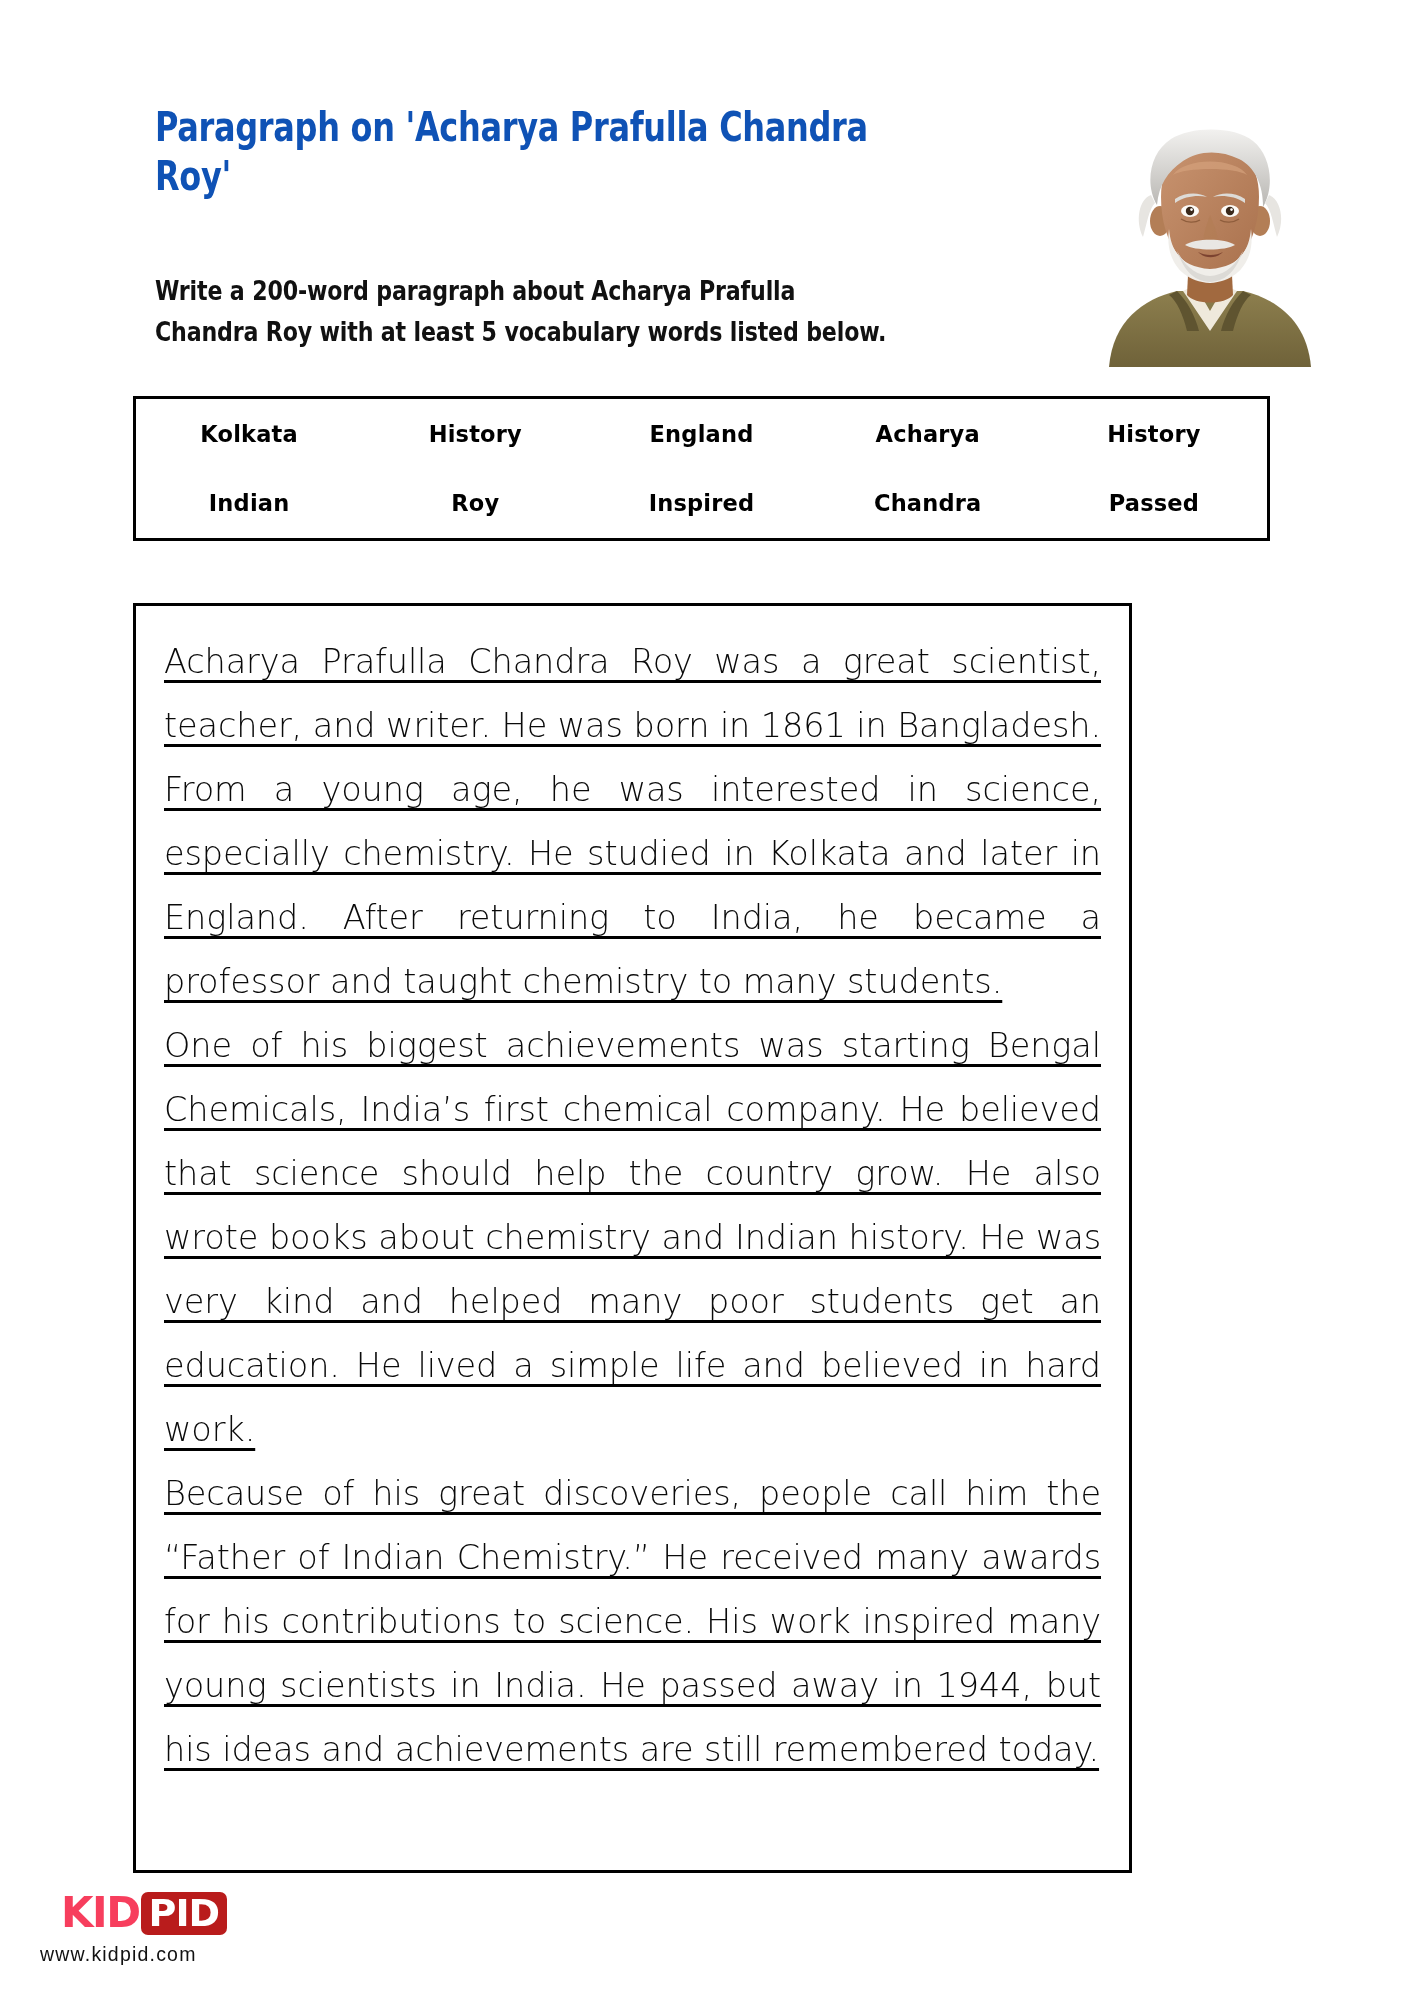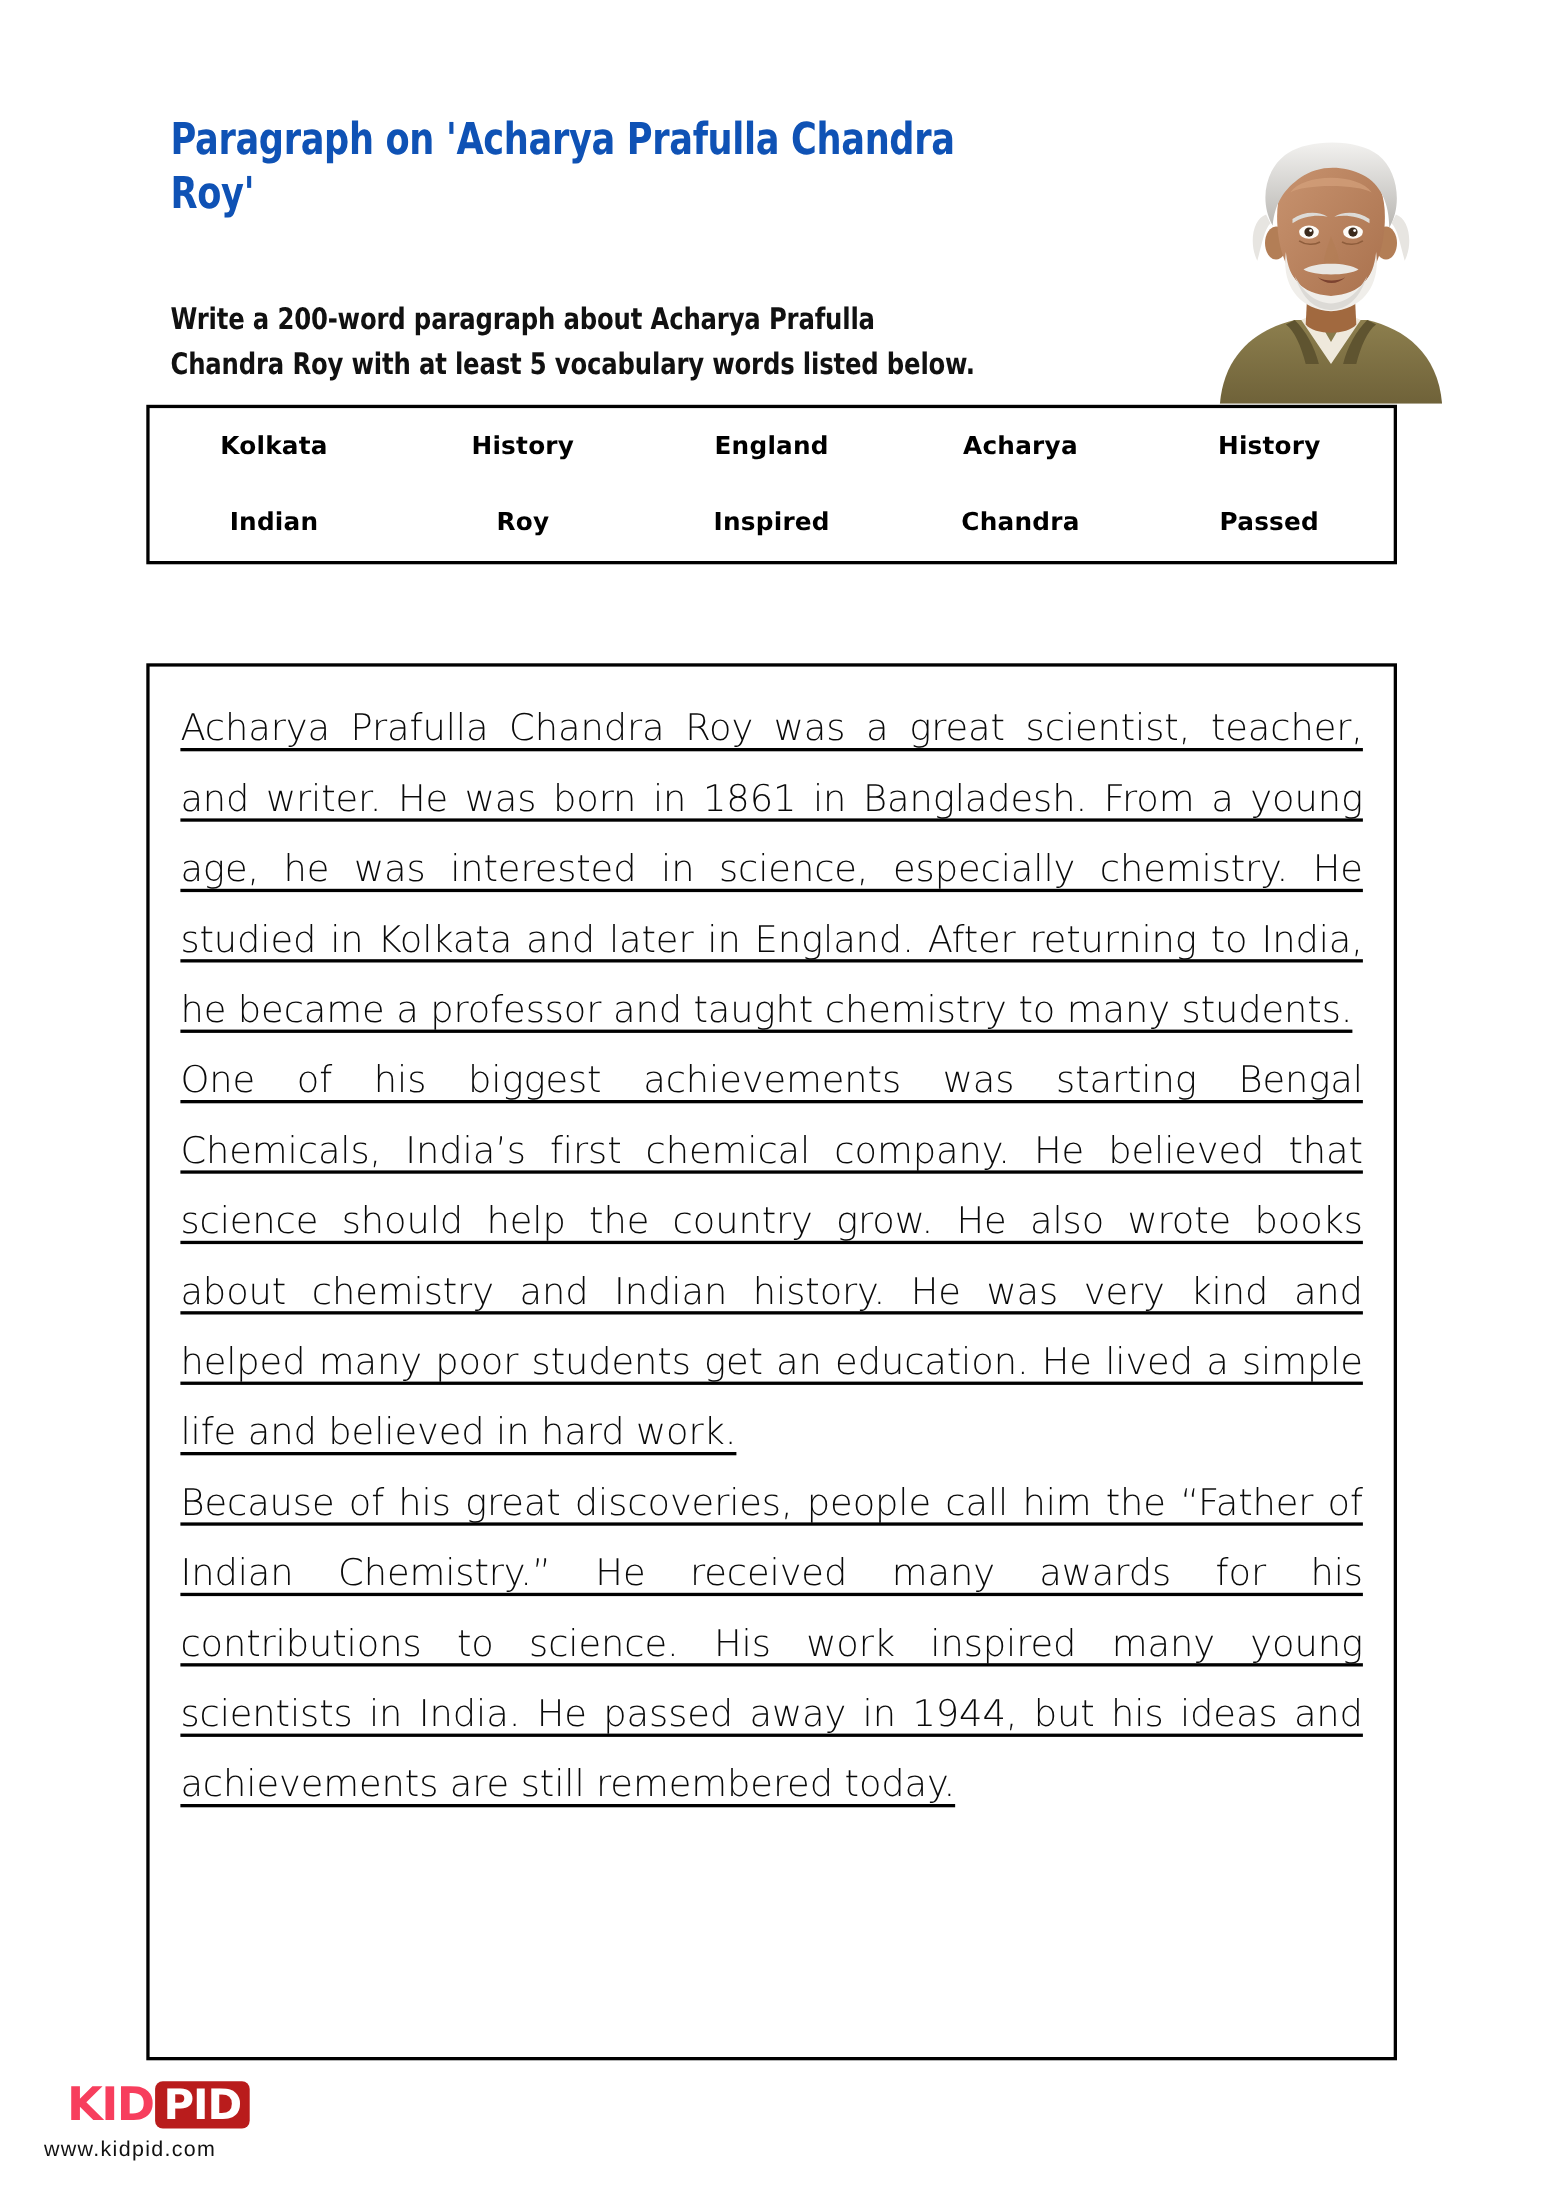--- a/index.html
+++ b/index.html
@@ -58,21 +58,21 @@
     left: 1082px;
     top: 125px;
     width: 222px;
     height: 242px;
   }
 
   
   #vocab-box {
     position: absolute;
     left: 133px;
-    top: 368px;
+    top: 396px;
     width: 1137px;
     height: 145px;
     border: 3px solid #000;
     box-sizing: border-box;
     background: #fff;
   }
   #vocab-grid {
     width: 100%;
     height: 100%;
     display: grid;
@@ -87,21 +87,21 @@
     font-size: 22.5px;
     color: #000;
     letter-spacing: 0.2px;
   }
 
   
   #para-box {
     position: absolute;
     left: 133px;
     top: 603px;
-    width: 1137px;
+    width: 999px;
     height: 1270px;
     border: 3px solid #000;
     box-sizing: border-box;
     background: #fff;
     padding: 24px 28px 10px 28px;
   }
   .para {
     margin: 0;
     font-family: "DejaVu Sans", sans-serif;
     font-weight: 300;

